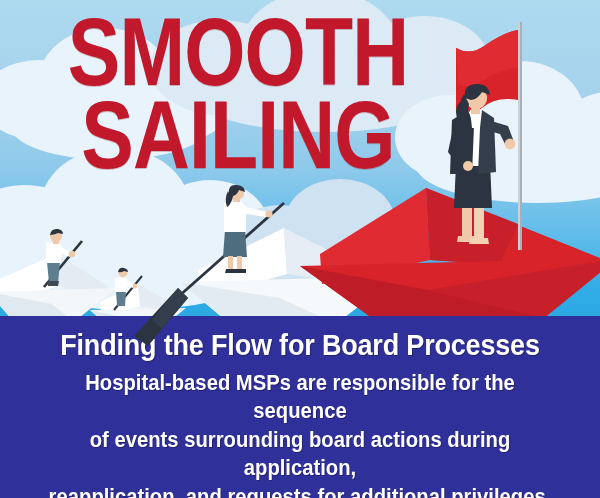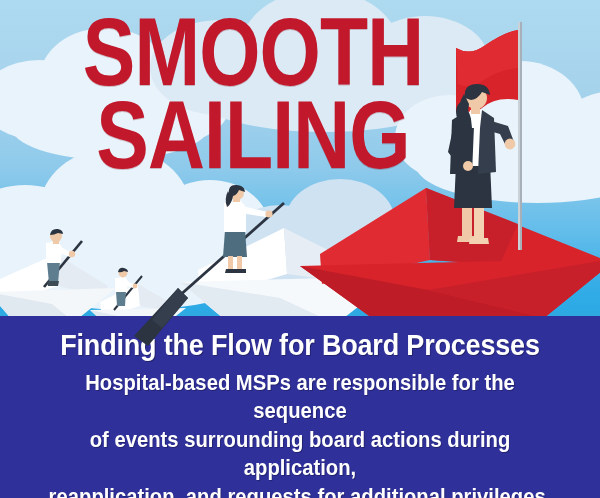--- a/index.html
+++ b/index.html
@@ -53,21 +53,20 @@
   }
 
   
   .title-wrap {
     position: absolute;
     left: 0; top: 14px;
     width: 476px;
     text-align: center;
     z-index: 30;
     pointer-events: none;
-    margin-left: 15px;
   }
   .title-line {
     display: block;
     color: #C2182B;
     font-family: "Liberation Sans Narrow", "Liberation Sans", "DejaVu Sans", sans-serif;
     font-weight: bold;
     font-size: 96px;
     line-height: 0.80;
     letter-spacing: -1px;
     transform: scaleX(0.82);

